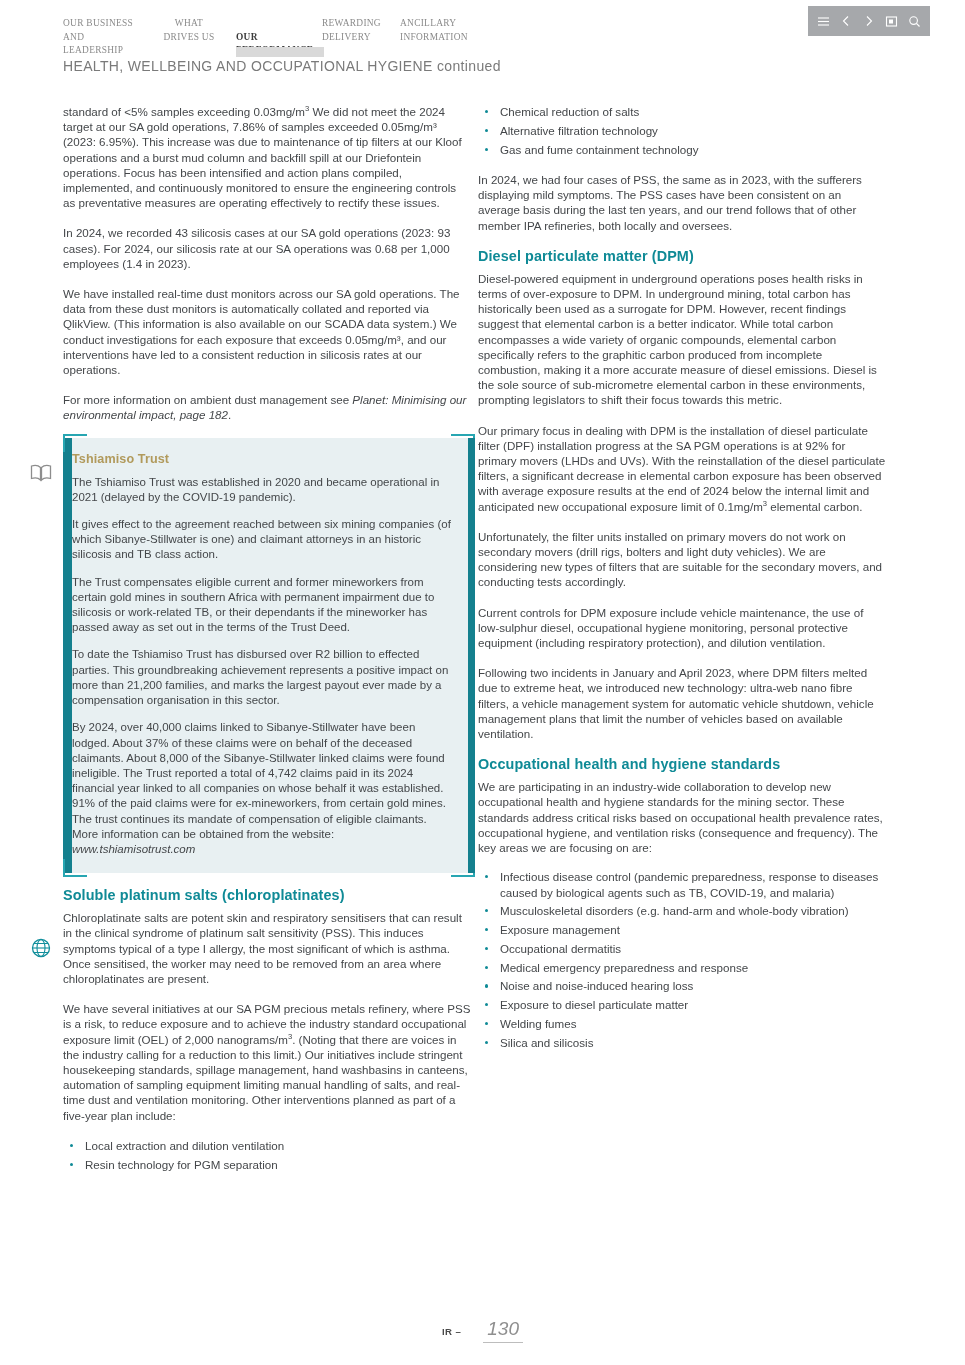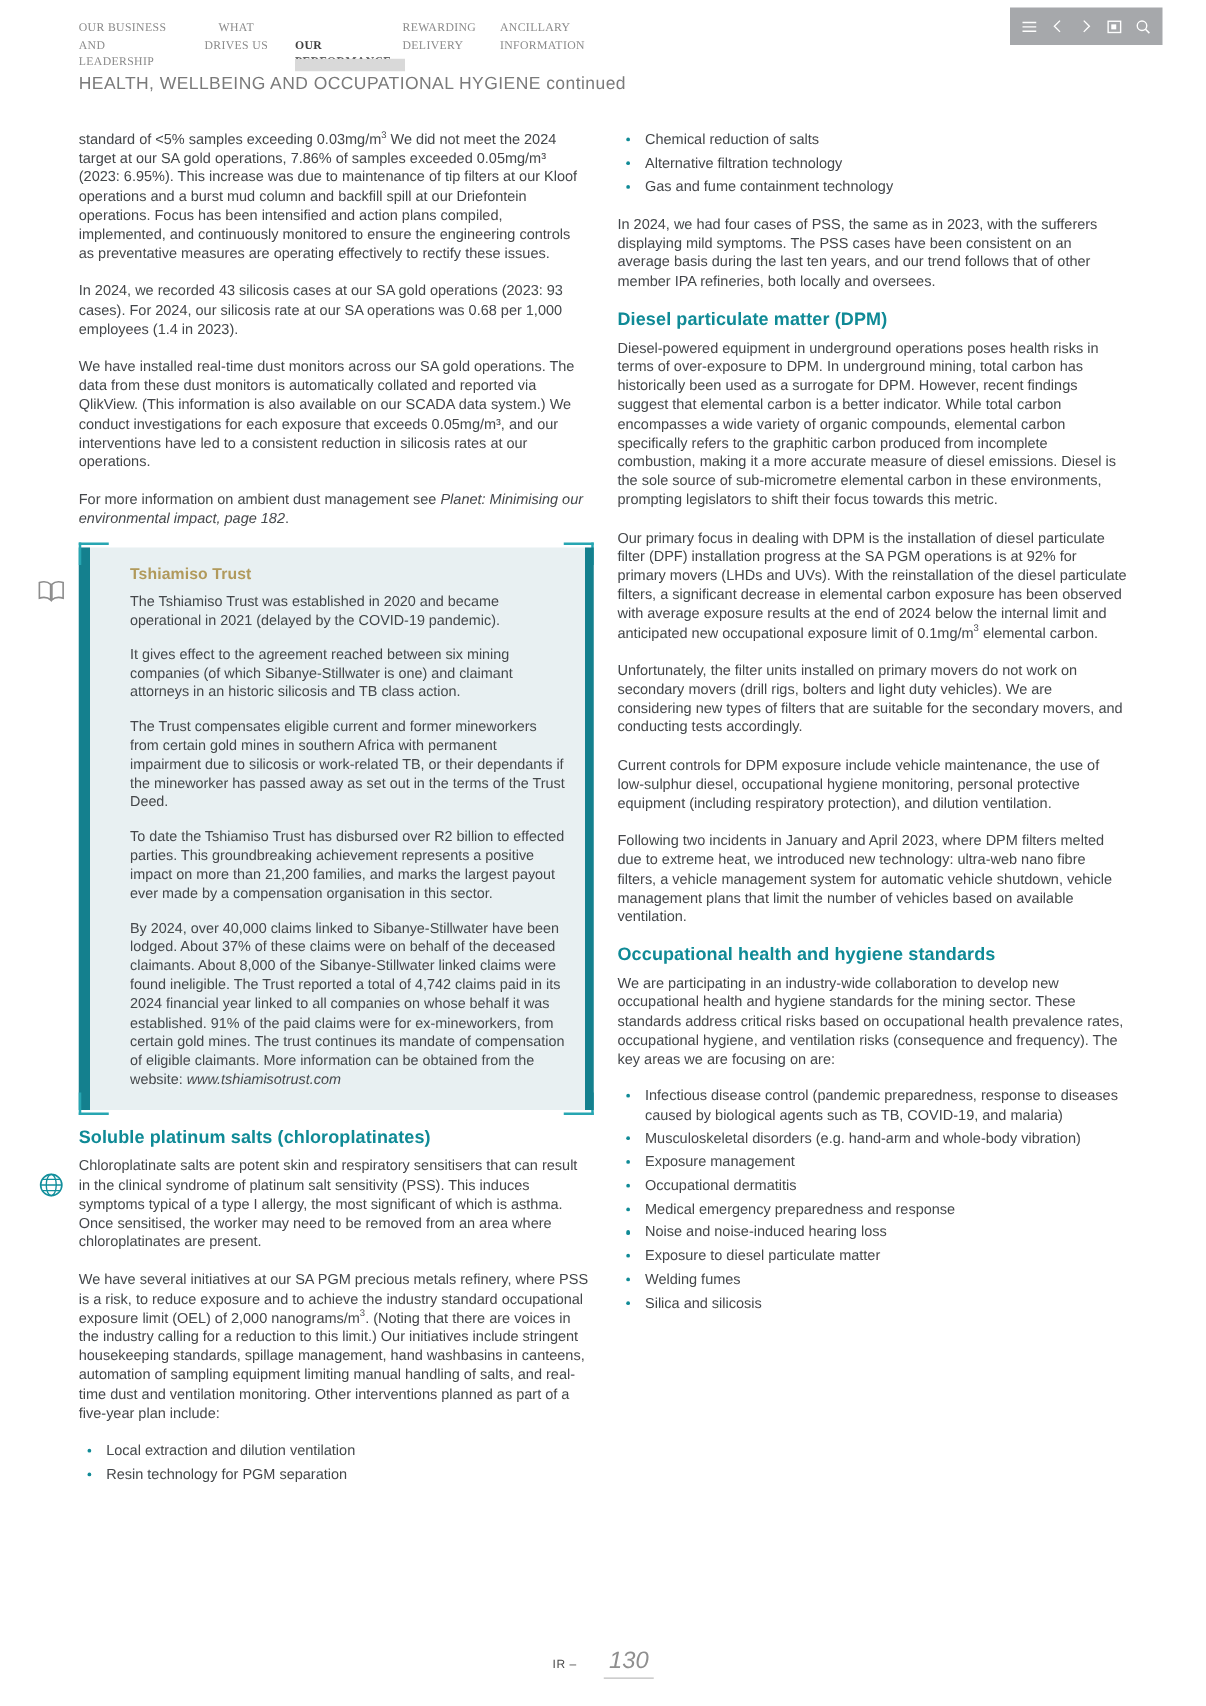--- a/index.html
+++ b/index.html
@@ -87,21 +87,21 @@
     text-transform: none;
   }
 
   
   .col {
     position: absolute;
     top: 104px;
     width: 408px;
   }
   .col-left  { left: 63px; }
-  .col-right { left: 494px; }
+  .col-right { left: 478px; }
 
   p.body {
     margin: 0 0 15px 0;
     font-size: 11.6px;
     line-height: 15.2px;
     color: #44474a;
     text-align: left;
   }
   p.body.tight { margin-bottom: 14px; }
   .ital { font-style: italic; }
@@ -140,21 +140,21 @@
   
   .callout-wrap {
     position: relative;
     margin: 6px 0 14px 0;
     padding: 0;
   }
   .callout {
     position: relative;
     background: #e8f0f2;
     border-left: 9px solid #14808e;
-    padding: 14px 16px 16px 32px;
+    padding: 14px 16px 16px 0;
     box-sizing: border-box;
   }
   .callout h3 {
     margin: 0 0 9px 0;
     font-size: 12.6px;
     font-weight: bold;
     color: #b19a5c;
     letter-spacing: 0.1px;
   }
   .callout p {
@@ -196,21 +196,21 @@
     position: absolute;
     left: 0; bottom: 22px;
     width: 965px;
     display: flex;
     align-items: baseline;
     justify-content: center;
     gap: 22px;
   }
   .footer .ir {
     font-size: 9.6px;
-    font-weight: normal;
+    font-weight: bold;
     color: #4a4a4a;
     letter-spacing: 0.4px;
     text-align: right;
   }
   .footer .pageno {
     font-size: 19px;
     font-style: italic;
     color: #8f8f8f;
     border-bottom: 1.5px solid #bdbdbd;
     padding: 0 4px 2px 4px;

